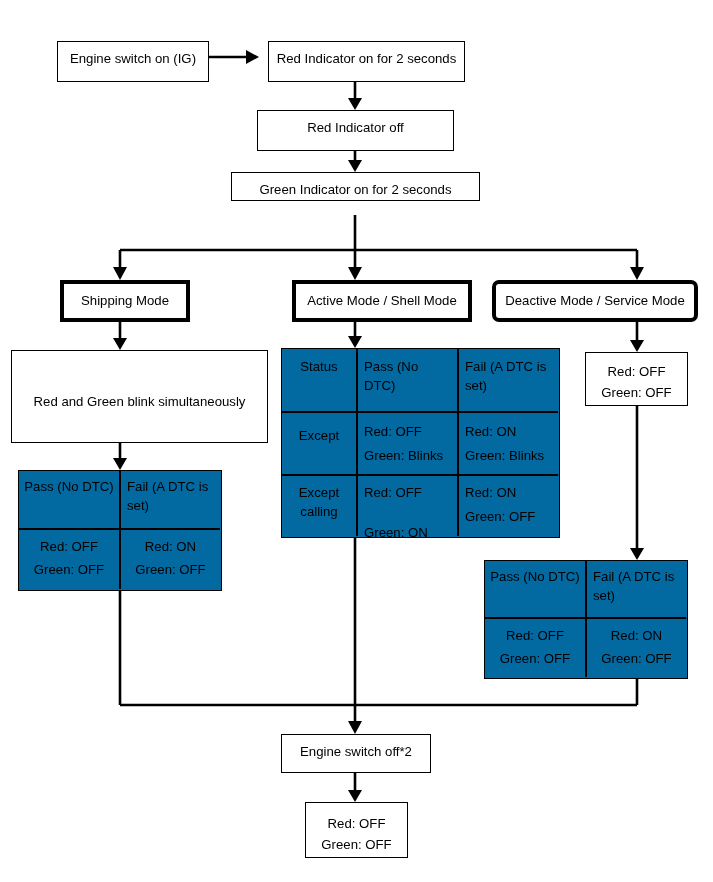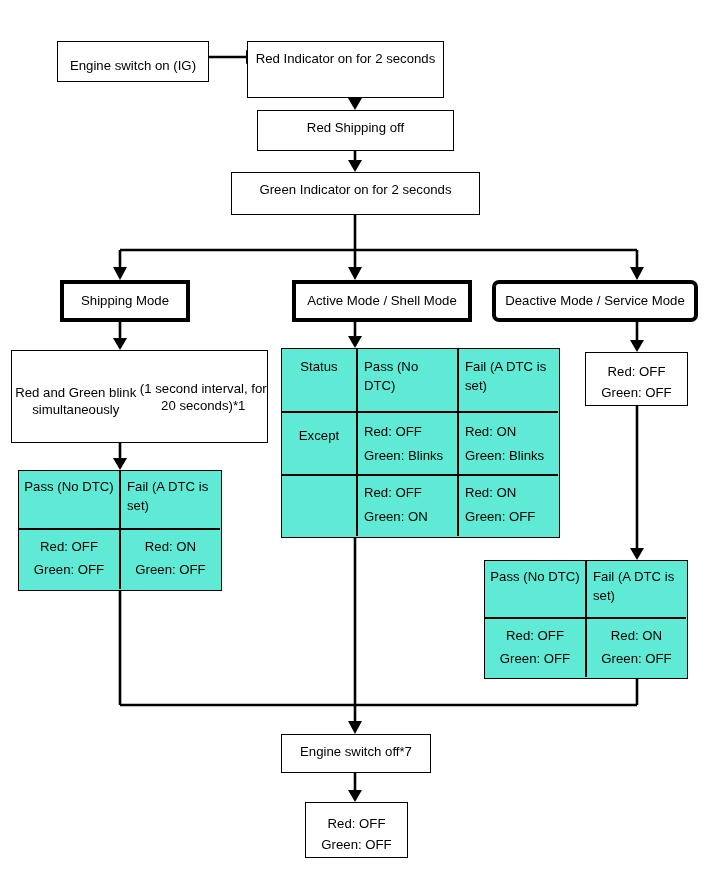--- a/index.html
+++ b/index.html
@@ -4,21 +4,21 @@
 <style>
   html,body{margin:0;padding:0;background:#ffffff;}
   body{width:713px;height:882px;position:relative;overflow:hidden;
        font-family:"Liberation Sans","DejaVu Sans",sans-serif;color:#000;}
   #canvas{position:absolute;left:0;top:0;width:713px;height:882px;}
   .node{position:absolute;box-sizing:border-box;background:#fff;border:1.6px solid #000;
         display:flex;align-items:flex-start;justify-content:center;}
   .node.bold{border-width:4px;}
   .node .lbl{display:block;width:100%;text-align:center;font-size:13.2px;line-height:17px;}
   .node.padtop .lbl{padding-top:8px;}
-  .tbl{position:absolute;box-sizing:border-box;border:1.6px solid #000;background:#5eead4;}
+  .tbl{position:absolute;box-sizing:border-box;border:1.6px solid #000;background:#0369a1;}
   .cell{position:absolute;box-sizing:border-box;font-size:13.2px;line-height:19px;}
   .cell .t{display:block;}
   .vline,.hline{position:absolute;background:#000;}
   svg.lines{position:absolute;left:0;top:0;width:713px;height:882px;pointer-events:none;}
 </style>
 </head>
 <body>
 
 <div id="canvas">
 
@@ -67,51 +67,50 @@
 
     <line x1="120" y1="705" x2="637" y2="705" stroke="#000" stroke-width="2.6"></line>
 
     <line x1="355" y1="705" x2="355" y2="722" stroke="#000" stroke-width="2.6"></line>
     <polygon points="348,721 362,721 355,734" fill="#000"></polygon>
 
     <line x1="355" y1="773" x2="355" y2="791" stroke="#000" stroke-width="2.6"></line>
     <polygon points="348,790 362,790 355,802" fill="#000"></polygon>
   </svg>
 
-  <div class="node padtop" style="left:57px;top:41px;width:152px;height:41px;align-items:center;">
+  <div class="node padtop" style="left:57px;top:41px;width:152px;height:41px;">
     <span class="lbl">Engine switch on (IG)</span>
   </div>
 
-  <div class="node padtop" style="left:247px;top:41px;width:197px;height:57px;">
+  <div class="node padtop" style="left:268px;top:41px;width:197px;height:41px;">
     <span class="lbl">Red Indicator on for 2 seconds</span>
   </div>
 
   <div class="node padtop" style="left:257px;top:110px;width:197px;height:41px;">
-    <span class="lbl">Red Shipping off</span>
-  </div>
-
-  <div class="node padtop" style="left:231px;top:172px;width:249px;height:43px;">
+    <span class="lbl">Red Indicator off</span>
+  </div>
+
+  <div class="node padtop" style="left:231px;top:172px;width:249px;height:29px;">
     <span class="lbl">Green Indicator on for 2 seconds</span>
   </div>
 
   <div class="node bold padtop" style="left:292px;top:280px;width:180px;height:42px;">
     <span class="lbl">Active Mode / Shell Mode</span>
   </div>
 
   <div class="node bold padtop" style="left:60px;top:280px;width:130px;height:42px;">
     <span class="lbl">Shipping Mode</span>
   </div>
 
   <div class="node bold padtop" style="left:492px;top:280px;width:206px;height:42px;border-radius:7px;">
     <span class="lbl">Deactive Mode / Service Mode</span>
   </div>
 
   <div class="node" style="left:11px;top:350px;width:257px;height:93px;flex-direction:row;align-items:center;">
     <span class="lbl" style="padding-top:9px;">Red and Green blink simultaneously</span>
-    <span class="lbl">(1 second interval, for 20 seconds)*1</span>
   </div>
 
   <div class="tbl" style="left:18px;top:470px;width:204px;height:121px;">
 
     <div class="vline" style="left:100px;top:0;width:1.6px;height:117.8px;"></div>
     <div class="hline" style="left:0;top:57px;width:200.8px;height:1.6px;"></div>
 
     <div class="cell" style="left:0;top:2px;width:100px;height:55px;padding:4px 5px 0 5px;text-align:center;">
       <span class="t">Pass (No DTC)</span>
     </div>
@@ -152,23 +151,26 @@
     </div>
     <div class="cell" style="left:76px;top:65px;width:99px;height:60px;padding:8px 4px 0 6px;text-align:left;">
       <span class="t">Red: OFF</span>
       <span class="t" style="margin-top:5px;">Green: Blinks</span>
     </div>
     <div class="cell" style="left:177px;top:65px;width:99px;height:60px;padding:8px 4px 0 6px;text-align:left;">
       <span class="t">Red: ON</span>
       <span class="t" style="margin-top:5px;">Green: Blinks</span>
     </div>
 
+    <div class="cell" style="left:0;top:128px;width:74px;height:59px;padding:6px 4px 0 4px;text-align:center;">
+      <span class="t">Except calling</span>
+    </div>
     <div class="cell" style="left:76px;top:128px;width:99px;height:59px;padding:6px 4px 0 6px;text-align:left;">
       <span class="t">Red: OFF</span>
-      <span class="t" style="margin-top:5px;">Green: ON</span>
+      <span class="t" style="margin-top:21px;">Green: ON</span>
     </div>
     <div class="cell" style="left:177px;top:128px;width:99px;height:59px;padding:6px 4px 0 6px;text-align:left;">
       <span class="t">Red: ON</span>
       <span class="t" style="margin-top:5px;">Green: OFF</span>
     </div>
   </div>
 
   <div class="node" style="left:585px;top:352px;width:103px;height:54px;flex-direction:column;align-items:center;">
     <span class="lbl" style="padding-top:6px;">Red: OFF</span>
     <span class="lbl" style="padding-top:4px;">Green: OFF</span>
@@ -189,21 +191,21 @@
       <span class="t">Red: OFF</span>
       <span class="t" style="margin-top:4px;">Green: OFF</span>
     </div>
     <div class="cell" style="left:102px;top:59px;width:99px;height:57px;padding:6px 5px 0 5px;text-align:center;">
       <span class="t">Red: ON</span>
       <span class="t" style="margin-top:4px;">Green: OFF</span>
     </div>
   </div>
 
   <div class="node padtop" style="left:281px;top:734px;width:150px;height:39px;">
-    <span class="lbl">Engine switch off*7</span>
+    <span class="lbl">Engine switch off*2</span>
   </div>
 
   <div class="node" style="left:305px;top:802px;width:103px;height:56px;flex-direction:column;align-items:center;">
     <span class="lbl" style="padding-top:7px;">Red: OFF</span>
     <span class="lbl" style="padding-top:4px;">Green: OFF</span>
   </div>
 
 </div>
 
 </body></html>

